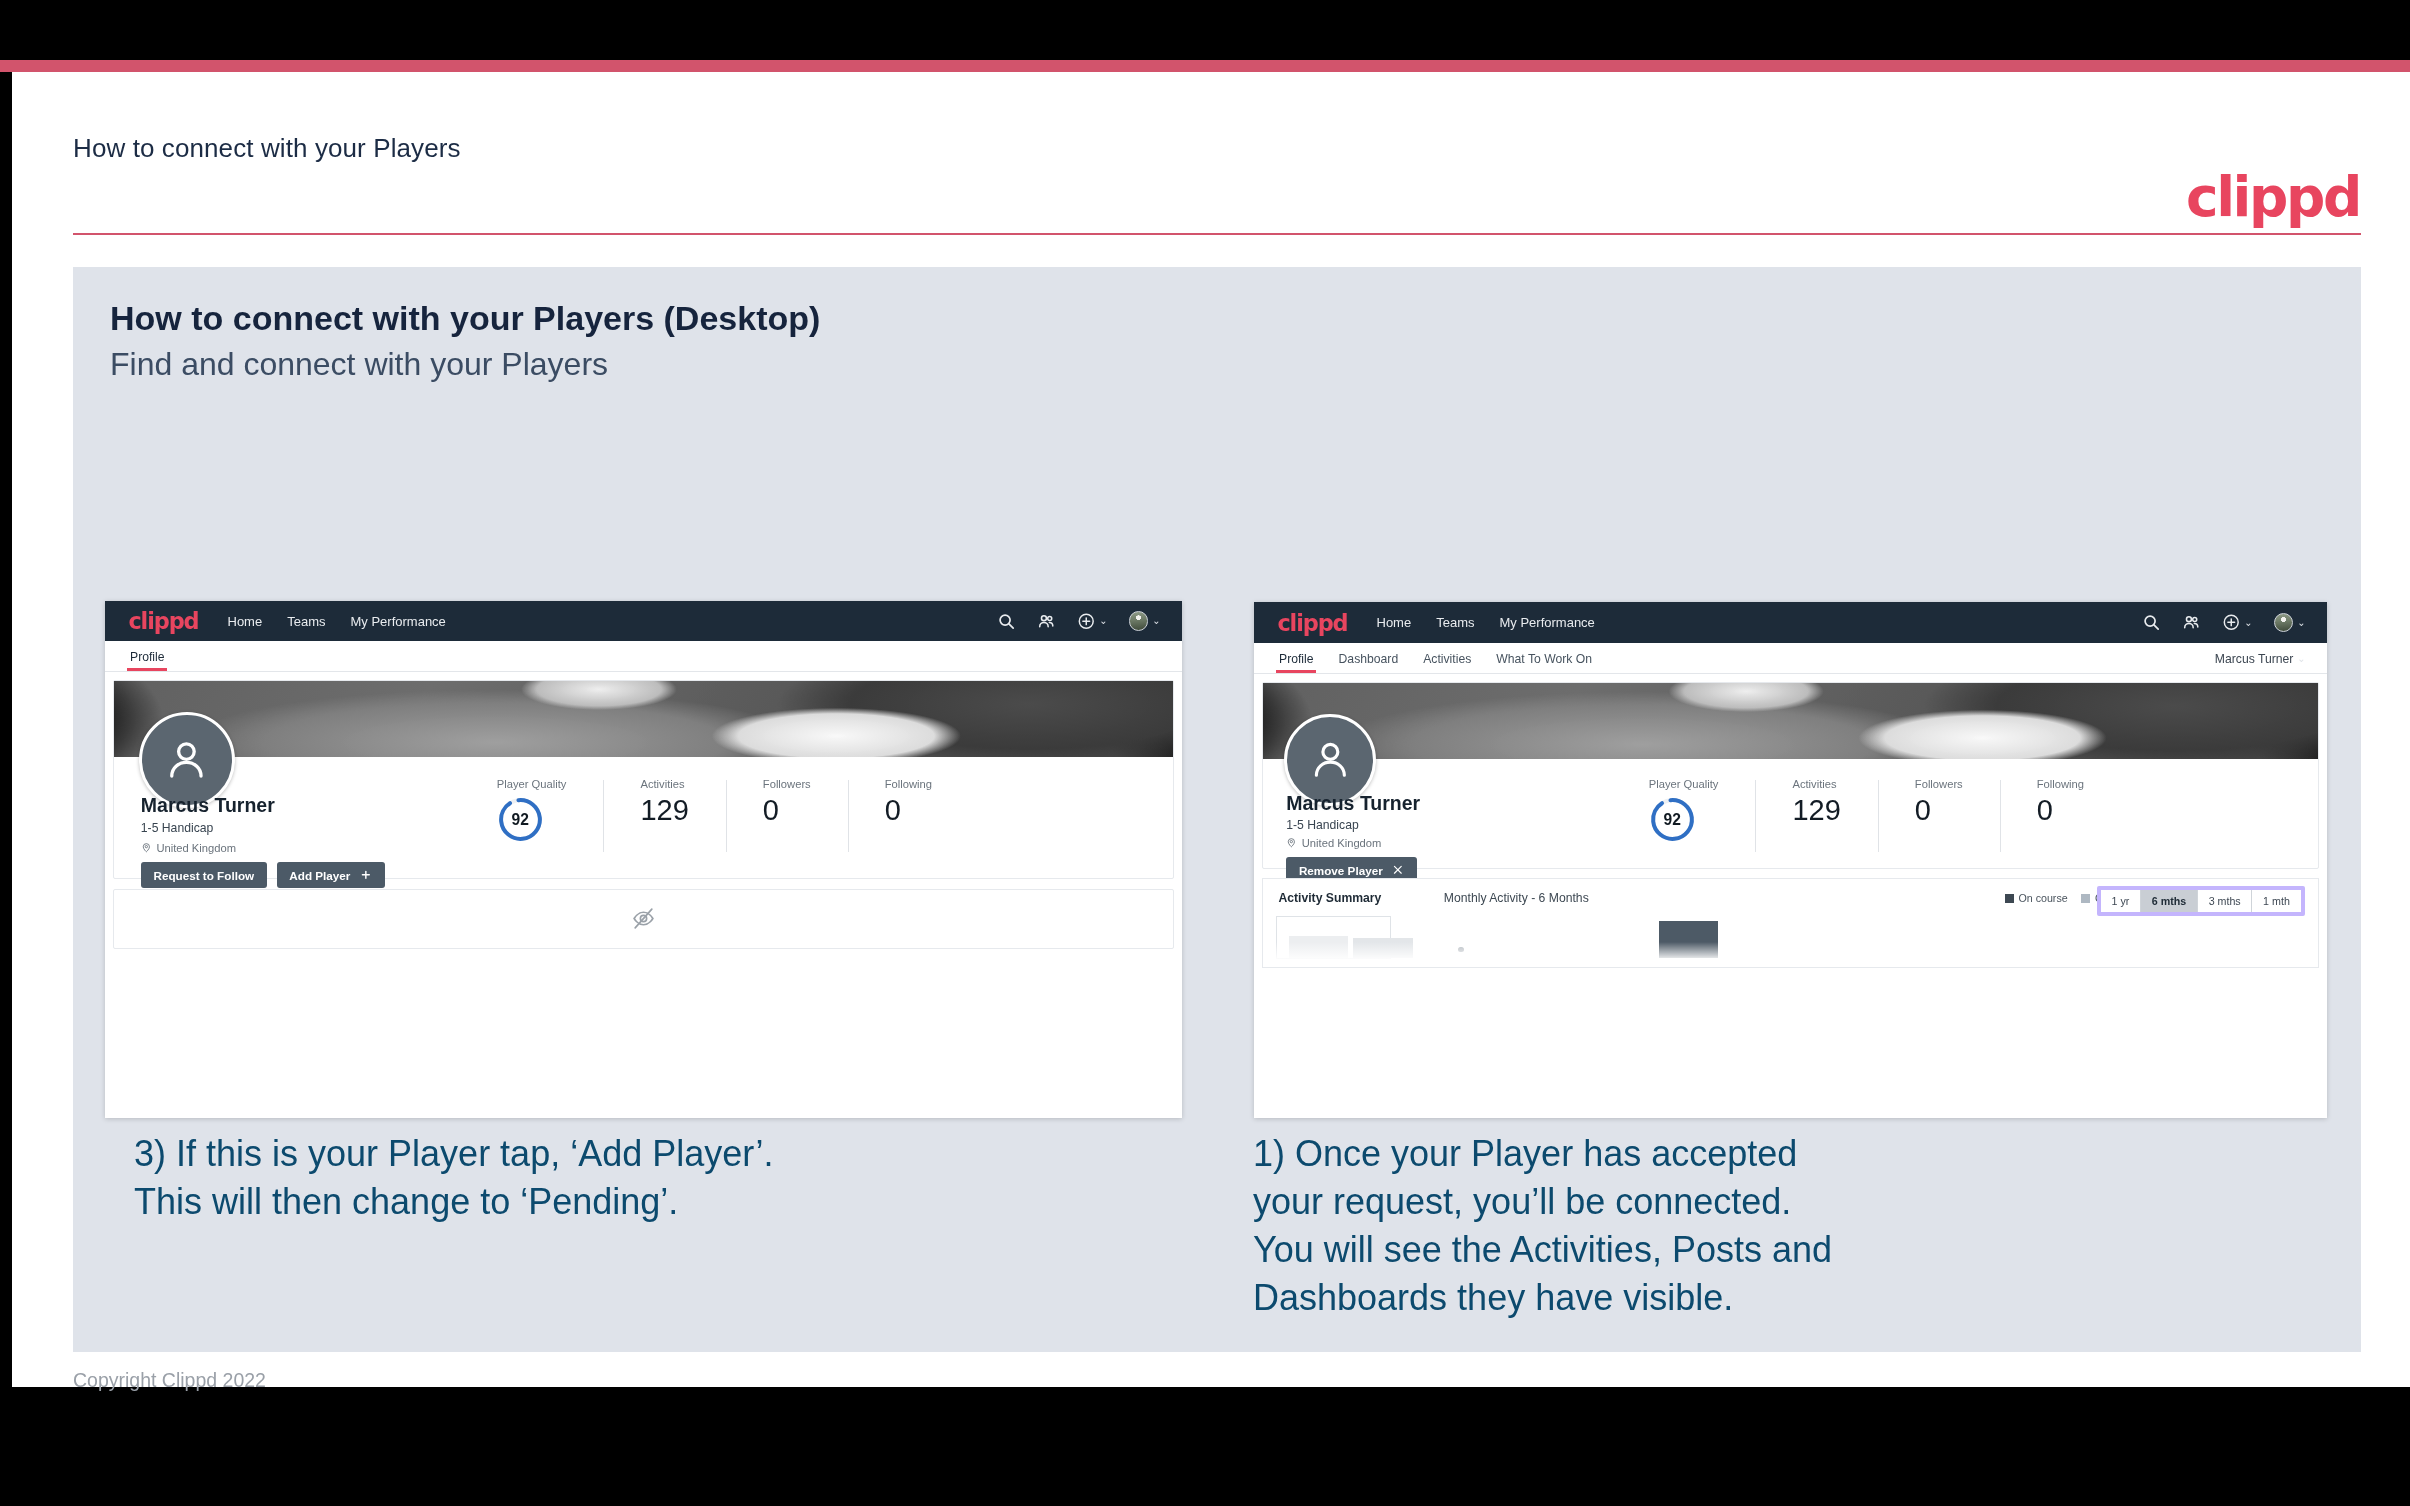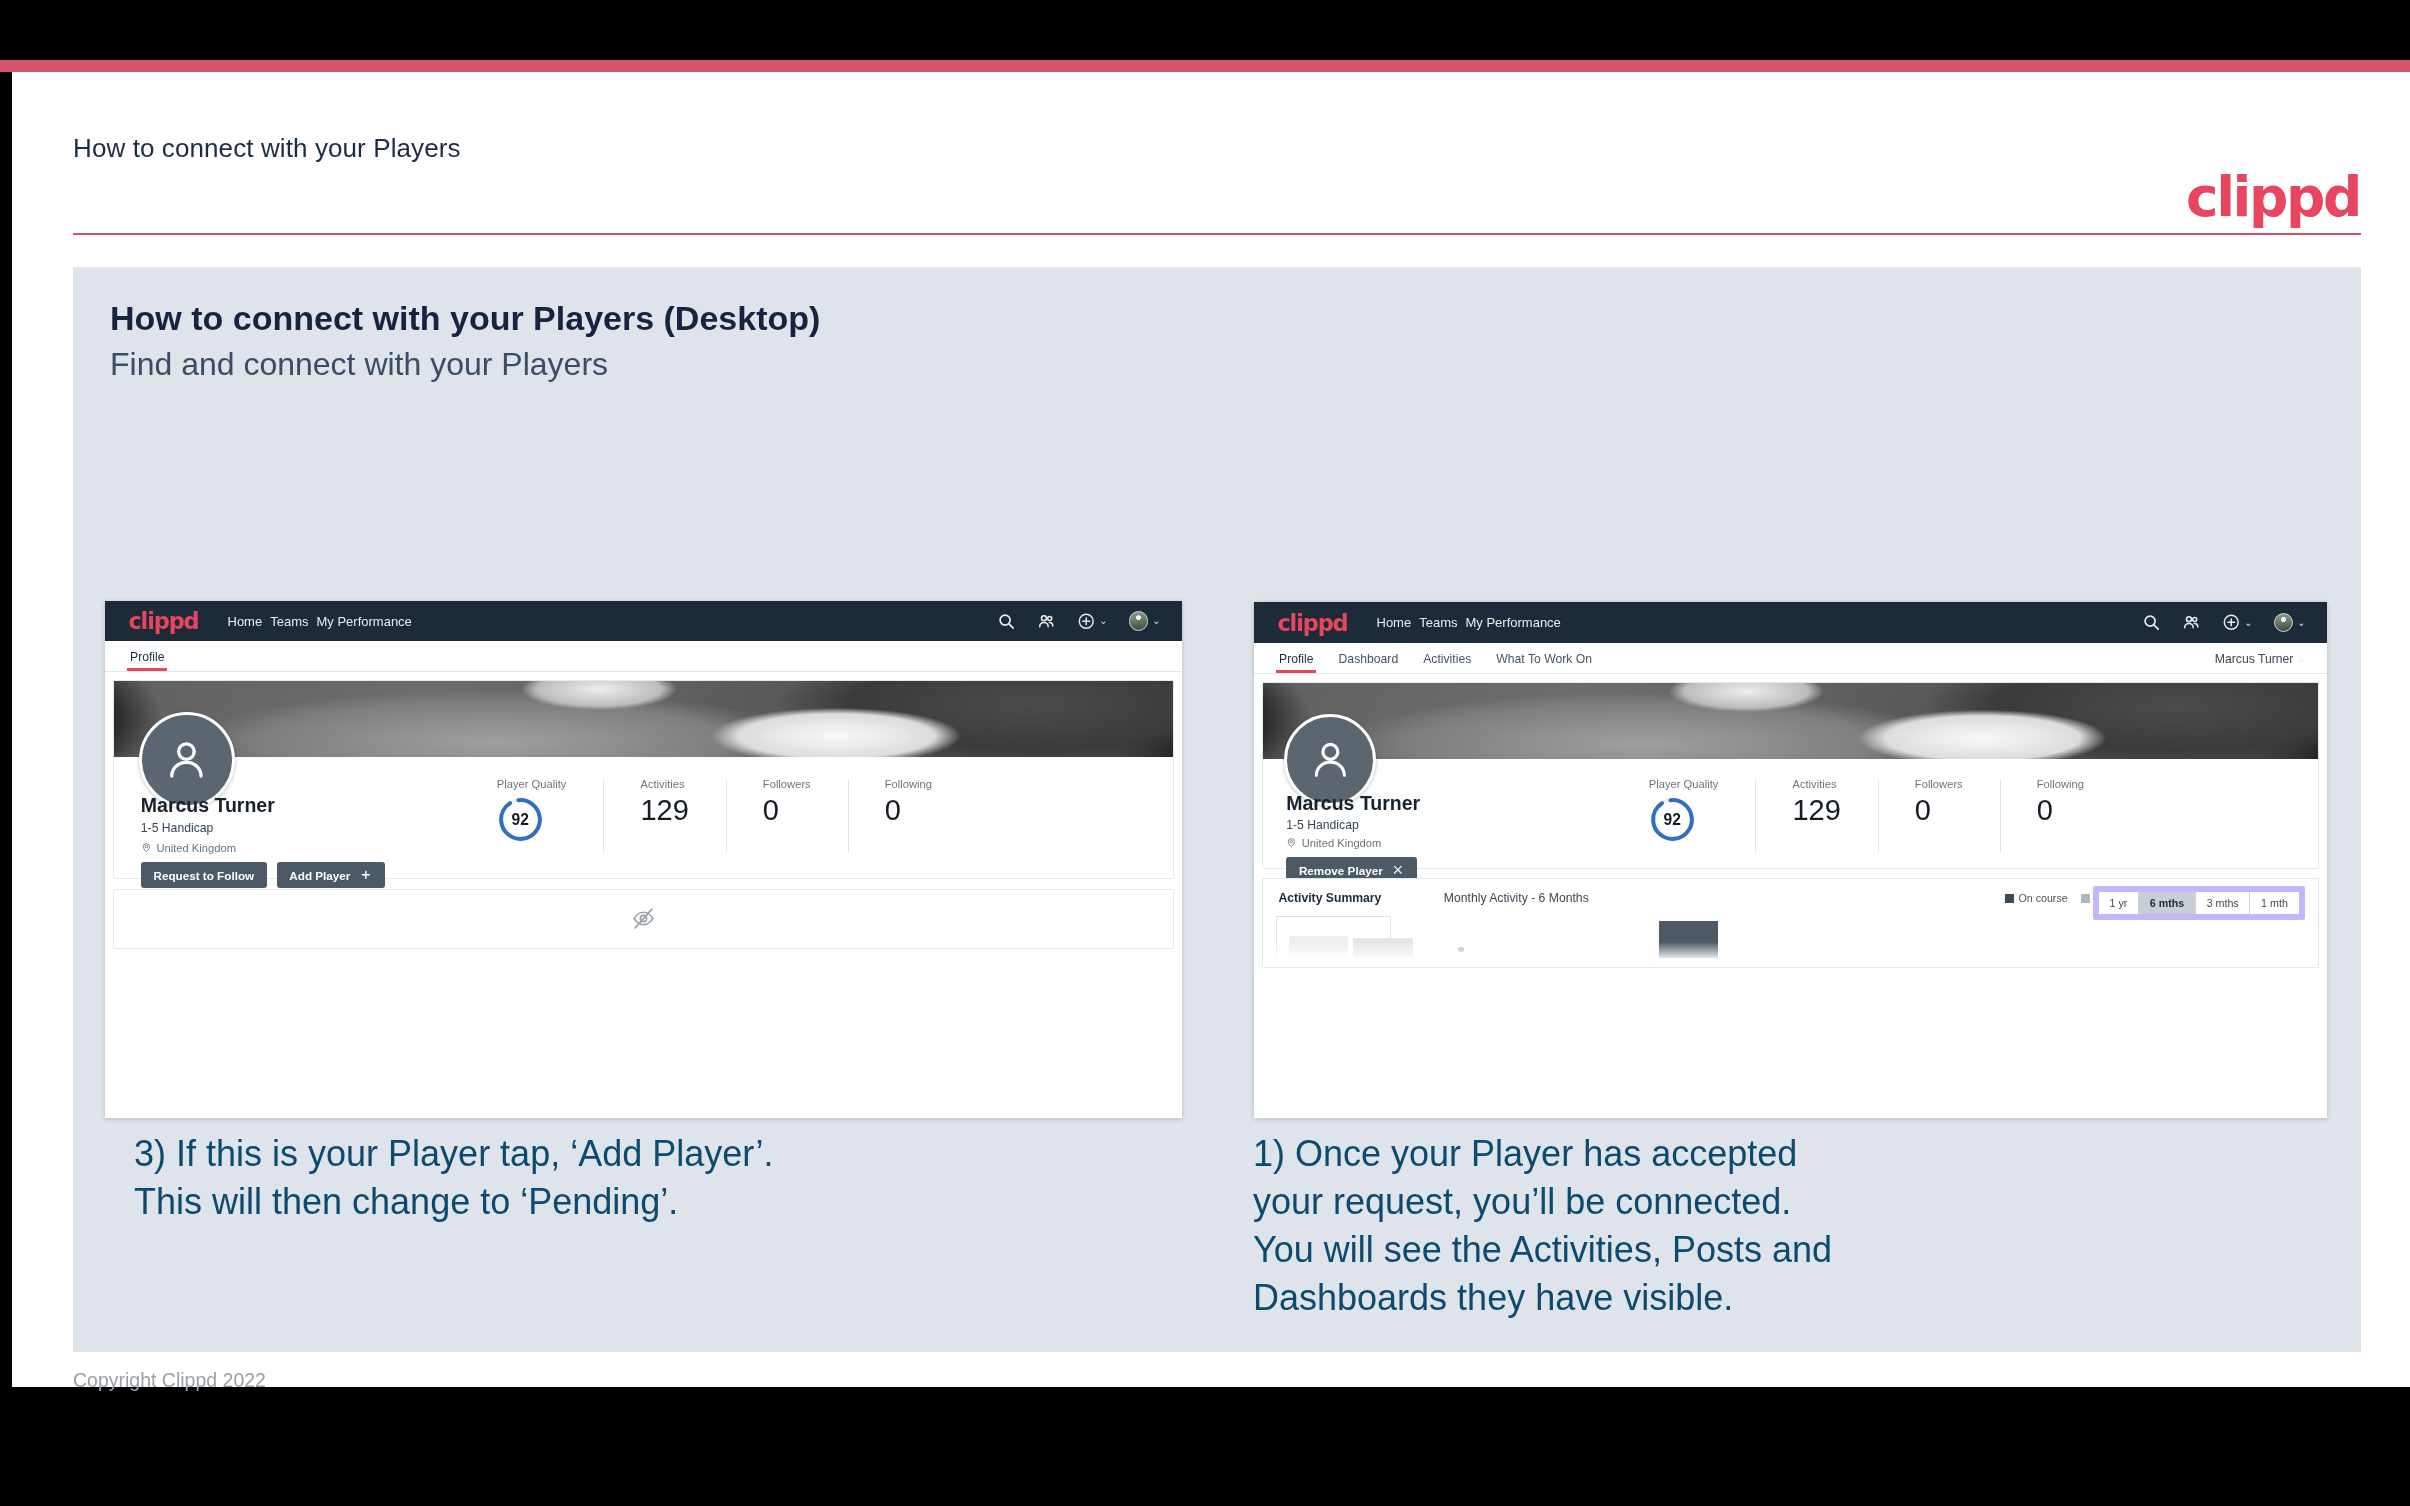--- a/index.html
+++ b/index.html
@@ -62,21 +62,21 @@
   
   .navbar {
     position:relative; width:100%; height:40px; background:#1d2b39;
     display:flex; align-items:center;
   }
   .shot-right .navbar { height:41px; }
   .nav-logo {
     margin-left:23.4px; font-size:22.4px; font-weight:bold; color:#e8455f;
     letter-spacing:-1.1px; font-family:"DejaVu Sans", sans-serif;
   }
-  .nav-links { display:flex; align-items:center; margin-left:29px; gap:8px; }
+  .nav-links { display:flex; align-items:center; margin-left:29px; gap:25px; }
   .nav-link { font-size:13px; color:#e9ecef; white-space:nowrap; }
   .nav-right { margin-left:auto; display:flex; align-items:center; gap:21.5px; margin-right:21.5px; }
   .nav-icon { width:18.5px; height:18.5px; display:block; color:#e9ecef; }
   .nav-icon svg { width:100%; height:100%; display:block; }
   .nav-grp { display:flex; align-items:center; gap:3.9px; }
   .chev { font-size:9.8px; color:#dfe3e8; line-height:1; }
   .nav-avatar {
     width:19.5px; height:19.5px; border-radius:50%;
     background:
       radial-gradient(circle at 50% 32%, #f2f2ee 0 16%, transparent 17%),
@@ -196,21 +196,21 @@
   .act-head { position:relative; height:37px; }
   .act-title { position:absolute; left:15.6px; top:12.7px; font-size:12.2px; font-weight:bold; color:#1e2a35; }
   .act-sub   { position:absolute; left:181px; top:12.7px; font-size:12.2px; color:#3d4852; }
   .act-legend {
     position:absolute; right:174px; top:13.7px; display:flex; gap:13.7px; align-items:center;
   }
   .leg { display:flex; align-items:center; gap:4.9px; font-size:10.7px; color:#4a545e; }
   .sw { width:8.8px; height:8.8px; display:block; }
   .seg {
     position:absolute; right:13.7px; top:7.8px; display:flex;
-    border:6px solid #c4b5fd; border-radius:2px; overflow:hidden;
+    border:4px solid #c4b5fd; border-radius:2px; overflow:hidden;
   }
   .seg span {
     font-size:10.7px; color:#3e4853; padding:4.9px 10.7px; background:#fff;
     border-right:1px solid #cfd4d9; white-space:nowrap;
   }
   .seg span:last-child { border-right:none; }
   .seg span.on { background:#c9ced4; color:#1d2a35; font-weight:bold; }
   .act-canvas { position:relative; height:53px; }
   .act-legend-box {
     position:absolute; left:13.7px; top:0; width:115px; height:43px;

